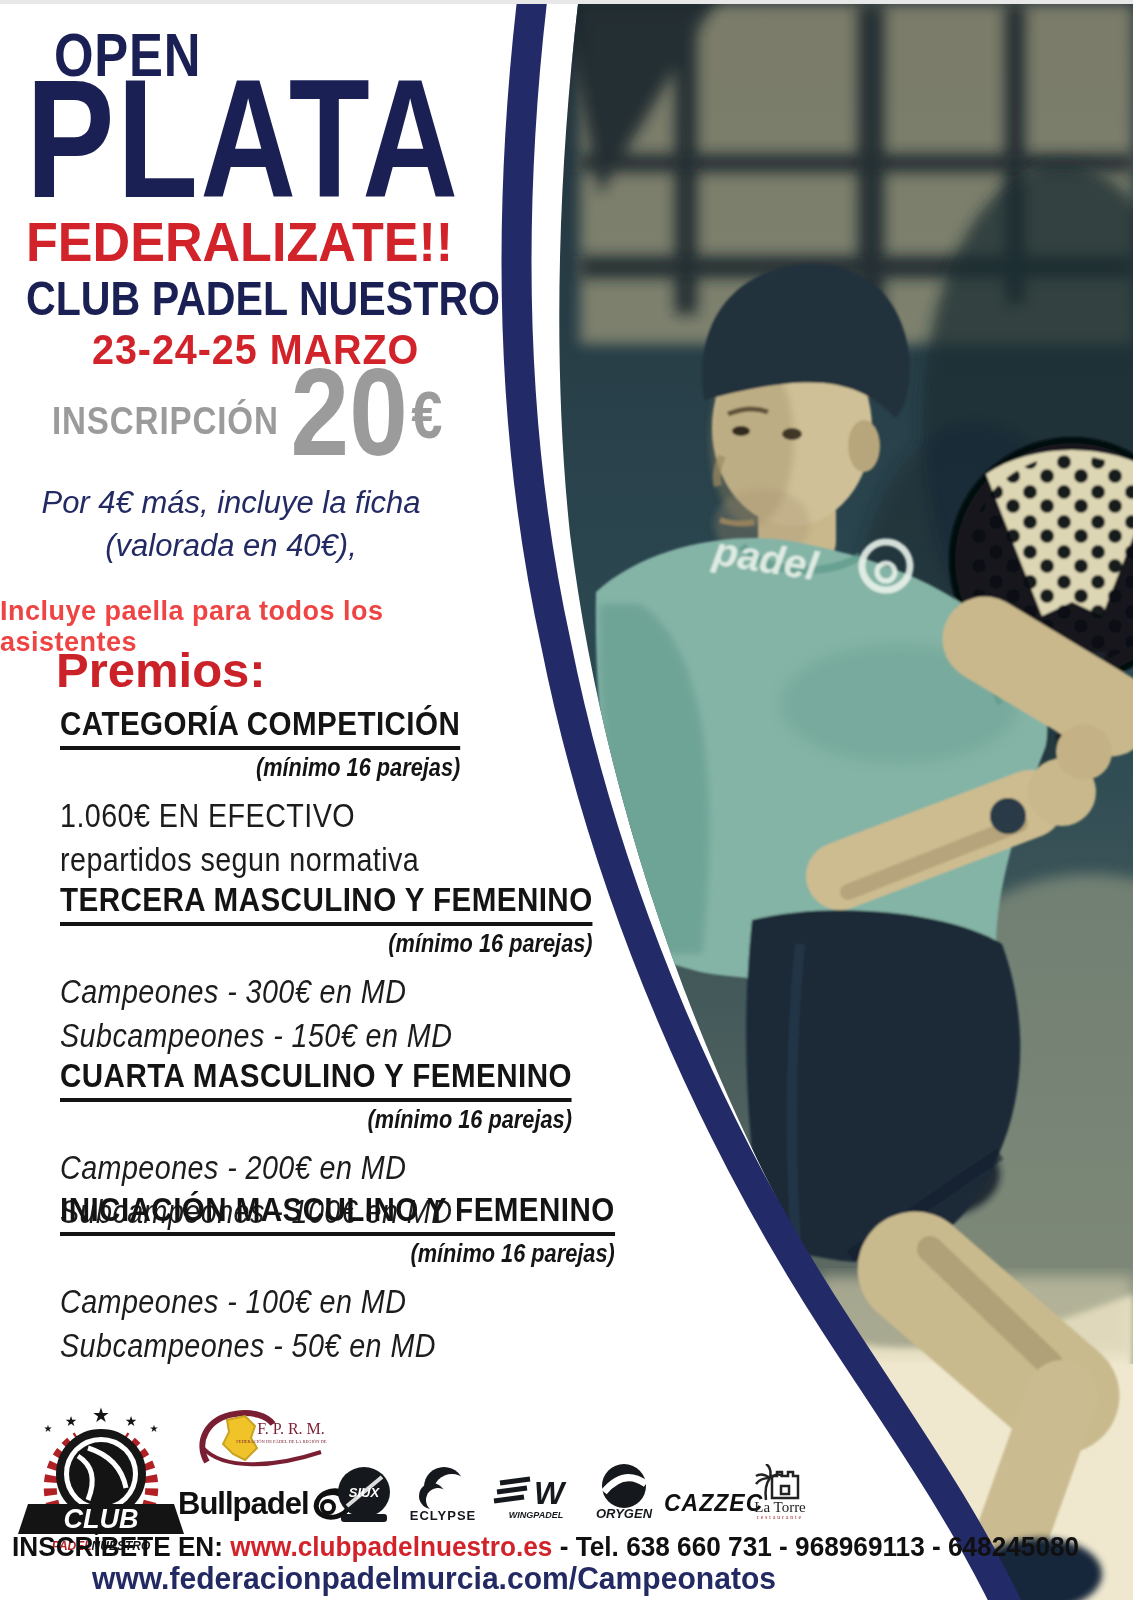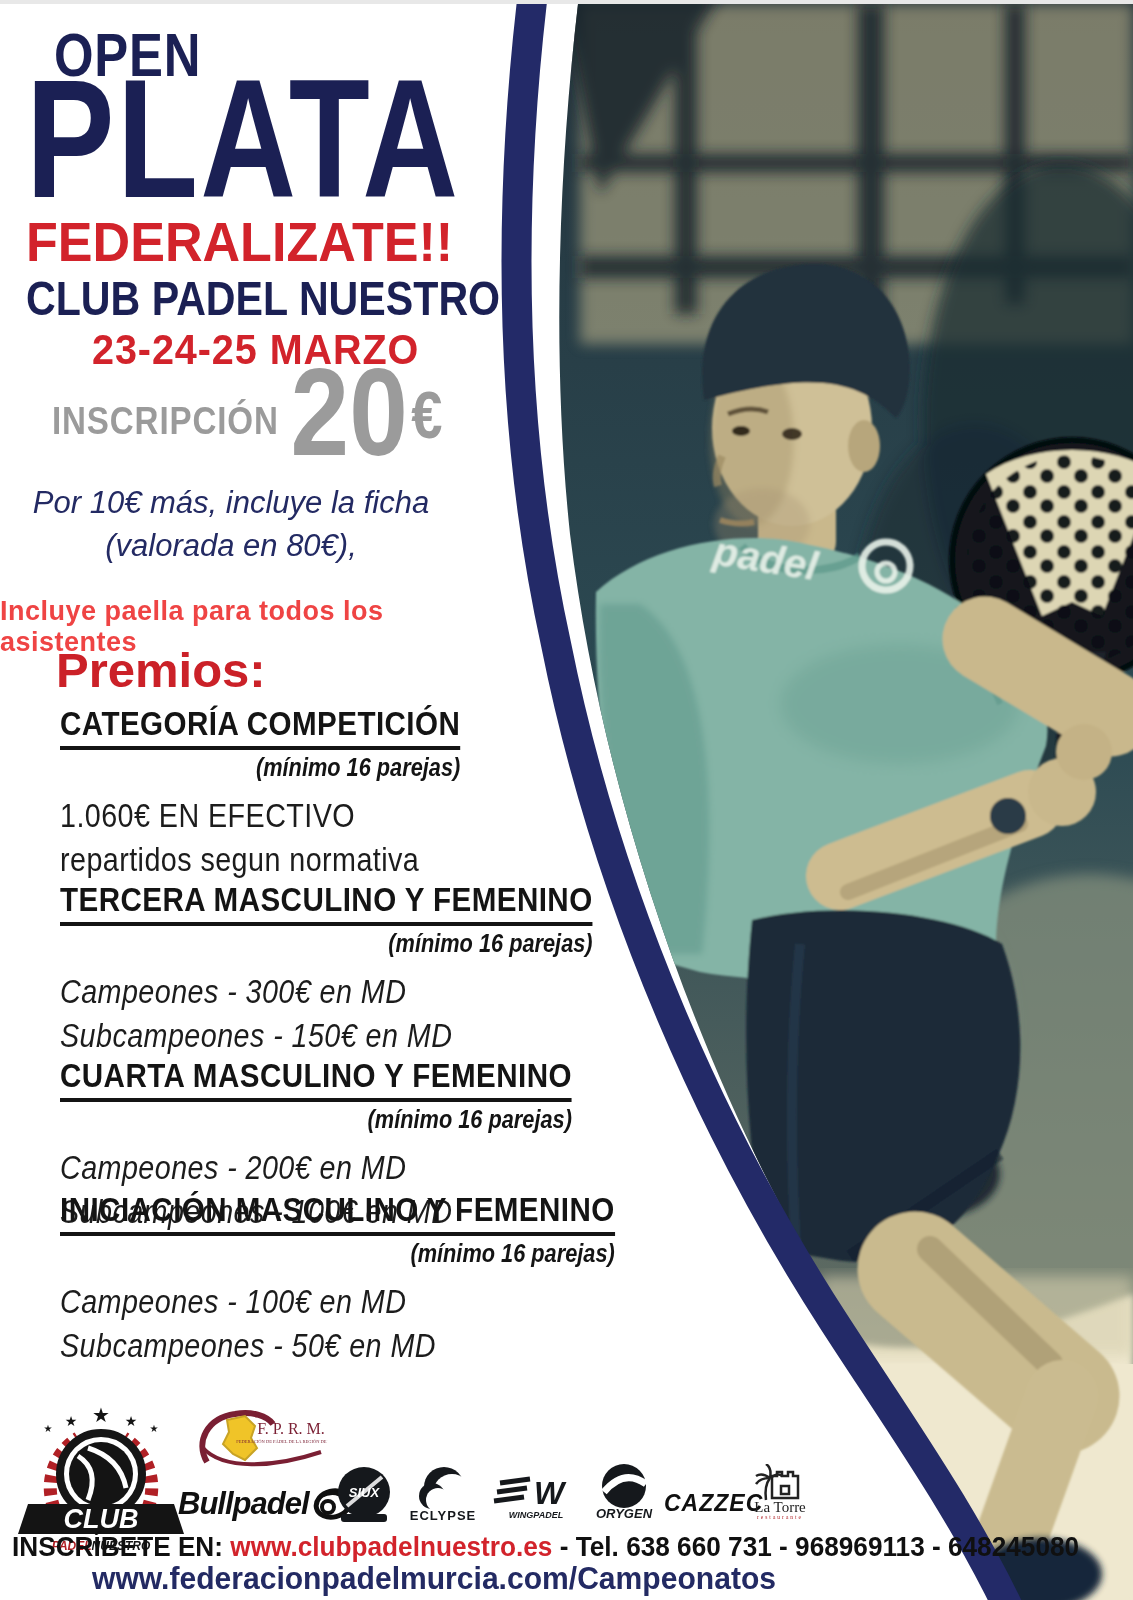--- a/index.html
+++ b/index.html
@@ -36,21 +36,21 @@
   .cat{left:60px;width:max-content;transform:scaleX(.87);transform-origin:left top;color:#141414;}
   .cat-head{font-size:34px;font-weight:bold;border-bottom:4px solid #141414;
             padding-bottom:3px;letter-spacing:.5px;width:max-content;}
   .cat-min{font-size:25px;font-weight:bold;font-style:italic;text-align:right;margin-top:3px;}
   .cat-line{font-size:33px;font-weight:400;letter-spacing:.5px;line-height:1.32;color:#1c1c1c;}
   .cat-lines{margin-top:12px;}
   .oblique .cat-line{font-style:italic;}
   .cat1{top:700px;} .cat2{top:876px;} .cat3{top:1052px;} .cat4{top:1186px;}
   
   .sponsor{z-index:2;}
-  .bullpadel-word{font-size:31px;font-weight:bold;font-style:italic;color:#101010;
+  .bullpadel-word{font-size:31px;font-weight:bold;color:#101010;
                   letter-spacing:-1px;display:flex;align-items:center;}
   .cazzec-word{font-size:23px;font-weight:bold;font-style:italic;color:#101010;letter-spacing:1px;}
   
   .foot1{left:12px;top:1528px;font-size:27px;font-weight:bold;white-space:nowrap;color:#101010;
          transform:scaleX(.97);transform-origin:left top;}
   .foot1 .red{color:#d2232b;}
   .foot2{left:92px;top:1557px;width:700px;text-align:center;font-size:31px;
          font-weight:bold;color:#232a63;transform:scaleX(.97);transform-origin:left top;}
 </style>
 </head>
@@ -177,22 +177,22 @@
   <div class="abs txt t-fede">FEDERALIZATE!!</div>
   <div class="abs txt t-club">CLUB PADEL NUESTRO</div>
   <div class="abs txt t-dates">23-24-25 MARZO</div>
 
   <div class="abs txt insc-row">
     <span class="insc-label">INSCRIPCIÓN</span>
     <span class="insc-price">20</span>
     <span class="insc-cur">€</span>
   </div>
   <div class="abs txt ficha">
-    <div>Por 10€ más, incluye la ficha</div>
-    <div>(valorada en 80€),</div>
+    <div>Por 4€ más, incluye la ficha</div>
+    <div>(valorada en 40€),</div>
   </div>
   <div class="abs txt paella">Incluye paella para todos los asistentes</div>
 
   <div class="abs txt premios">Premios:</div>
 
   <div class="abs txt cat cat1">
     <div class="cat-head">CATEGORÍA COMPETICIÓN</div>
     <div class="cat-min">(mínimo 16 parejas)</div>
     <div class="cat-lines">
       <div class="cat-line">1.060€ EN EFECTIVO</div>

